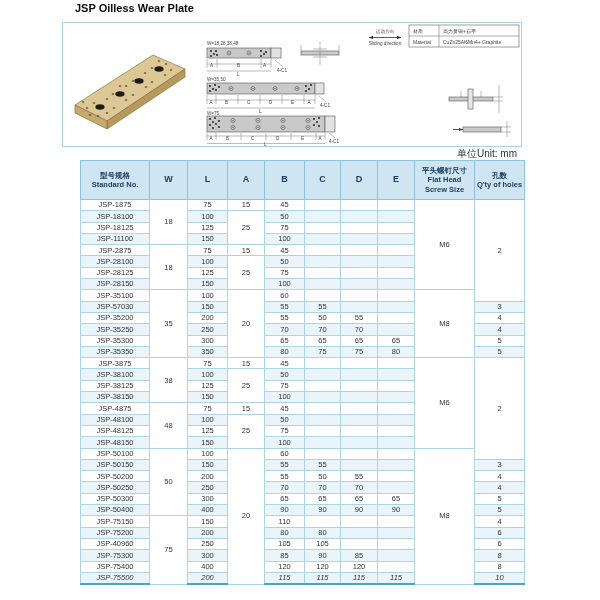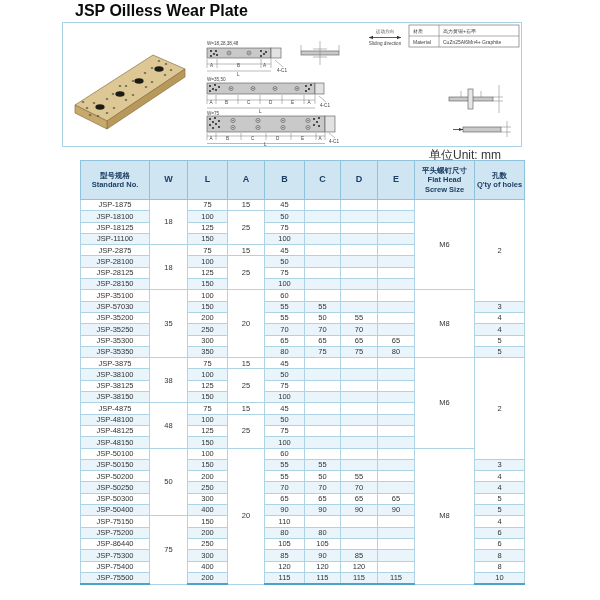--- a/index.html
+++ b/index.html
@@ -1,28 +1,28 @@
 <!DOCTYPE html>
 <html><head>
 <meta charset="utf-8">
 <style>
   html,body{margin:0;padding:0;background:#fff;}
   body{width:600px;height:600px;position:relative;font-family:"Liberation Sans",sans-serif;overflow:hidden;}
-  .page-title{position:absolute;left:75px;top:2px;font-size:16px;font-weight:bold;color:#0a0a0a;}
+  .page-title{position:absolute;left:75px;top:2px;font-size:11px;font-weight:bold;color:#0a0a0a;}
   .drawing-panel{position:absolute;left:62px;top:22px;width:458px;height:123px;border:1px solid #a9d2e6;background:#fff;}
-  .unit-note{position:absolute;top:147px;right:99px;font-size:12px;color:#333;}
+  .unit-note{position:absolute;top:147px;right:83px;font-size:10px;color:#333;}
   .spec-table{position:absolute;left:80px;top:160px;width:444px;border-collapse:collapse;table-layout:fixed;
               border:1.5px solid #7fbcd6;}
   .spec-table th{background:#cfe5f2;border:1px solid #8fc3db;color:#1d3f63;font-weight:bold;
                  font-size:7.5px;line-height:1.25;height:38px;padding:0;text-align:center;vertical-align:middle;}
   .spec-table th.letter{font-size:9px;}
   .spec-table td{border:1px solid #aed3e5;font-size:7.5px;color:#333;text-align:center;
                  height:10.3px;padding:0;background:#fff;line-height:1;}
   .spec-table tr.stripe td:not(.span-cell){background:#e9f4fb;}
-  .spec-table tbody tr:last-child td{border-bottom:2px solid #4aa3c8;}
+  .spec-table tbody tr:last-child td{border-bottom:2px solid #4aa3c8;font-style:italic;}
   svg text{fill:#444;}
   .dim{stroke:#777;stroke-width:0.5;fill:none;}
   .edge{stroke:#555;stroke-width:0.6;fill:none;}
 </style>
 </head>
 <body>
 
 <div class="page-title">JSP Oilless Wear Plate</div>
 
 <div class="drawing-panel">
@@ -562,21 +562,21 @@
       <tr class="stripe">
         <td>JSP-75200</td>
         <td>200</td>
         <td>80</td>
         <td>80</td>
         <td></td>
         <td></td>
         <td>6</td>
       </tr>
       <tr>
-        <td>JSP-86440</td>
+        <td>JSP-40960</td>
         <td>250</td>
         <td>105</td>
         <td>105</td>
         <td></td>
         <td></td>
         <td>6</td>
       </tr>
       <tr class="stripe">
         <td>JSP-75300</td>
         <td>300</td>

